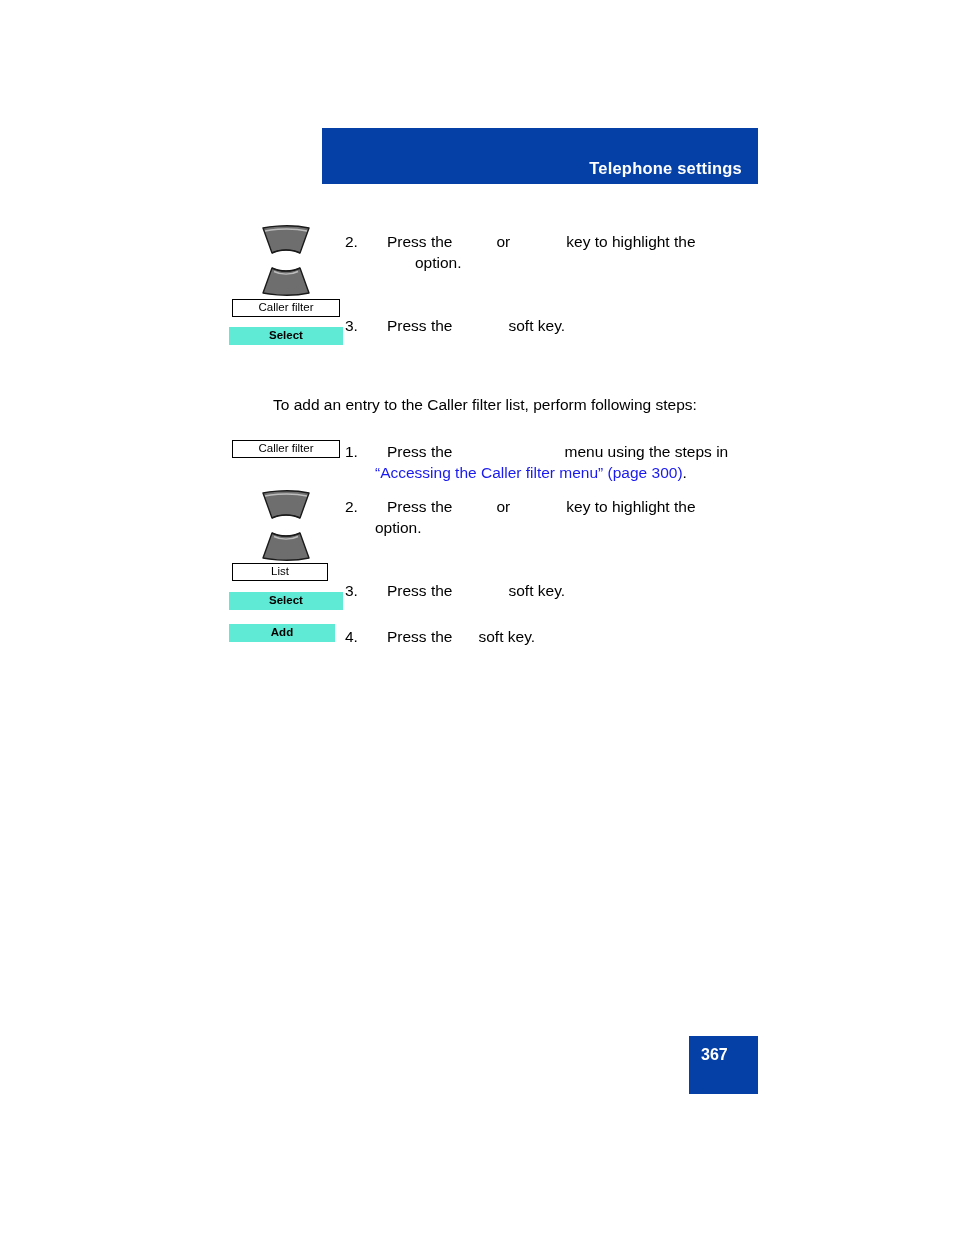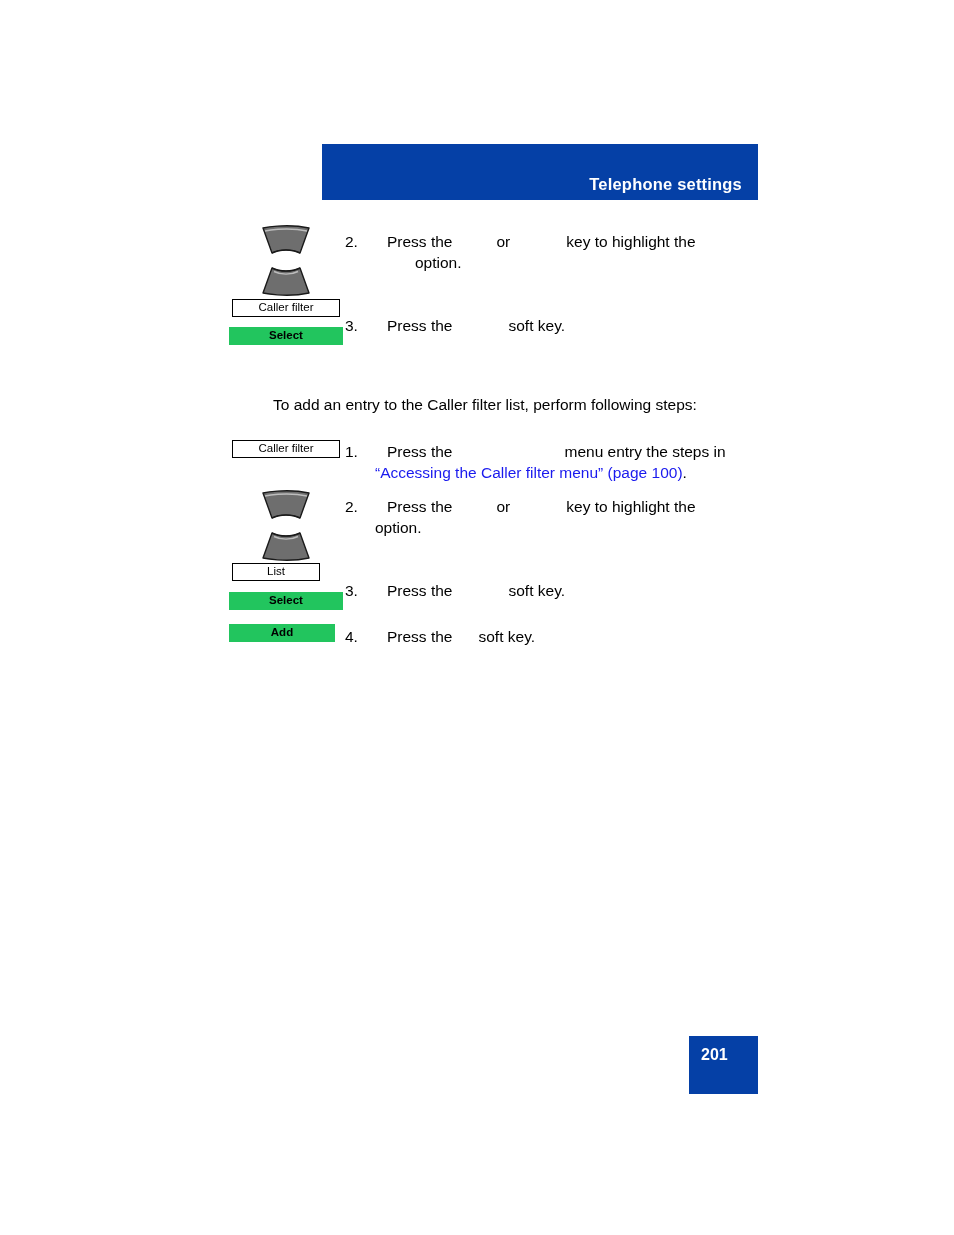--- a/index.html
+++ b/index.html
@@ -13,21 +13,21 @@
     position: relative;
     font-family: "Liberation Sans", sans-serif;
     color: #000000;
     overflow: hidden;
   }
 
   
   .header-band {
     position: absolute;
     left: 322px;
-    top: 144px;
+    top: 128px;
     width: 436px;
     height: 56px;
     background: #0540a6;
   }
   .header-title {
     position: absolute;
     right: 16px;
     bottom: 6px;
     color: #ffffff;
     font-size: 16.5px;
@@ -96,21 +96,21 @@
     text-align: left;
     font-size: 11.5px;
     line-height: 1;
     display: flex;
     align-items: center;
     justify-content: center;
   }
   .softkey {
     position: absolute;
     box-sizing: border-box;
-    background: #22c55e;
+    background: #5eead4;
     text-align: center;
     font-size: 11.5px;
     font-weight: bold;
     line-height: 1;
     display: flex;
     align-items: center;
     justify-content: center;
   }
 
   
@@ -193,49 +193,49 @@
 </div>
 
 <div class="navkey" style="left:259px; top:529px;">
   <svg width="54" height="34" viewBox="0 0 54 34">
     <path d="M13 4 C21 8, 33 8, 41 4 L50 29 C27 34, 4 29, 4 29 Z" fill="#6e6e6e" stroke="#1a1a1a" stroke-width="1.4" stroke-linejoin="round"></path>
     <path d="M13 4 C21 8, 33 8, 41 4" fill="none" stroke="#1a1a1a" stroke-width="1.2"></path>
     <path d="M15 7.5 C22 11, 32 11, 39 7.5" fill="none" stroke="#bdbdbd" stroke-width="1.4"></path>
   </svg>
 </div>
 
-<div class="label-box" style="left:232px; top:563px; width:88px; height:18px;">
+<div class="label-box" style="left:232px; top:563px; width:96px; height:18px;">
   <span>List</span>
 </div>
 
 <div class="softkey" style="left:229px; top:592px; width:114px; height:18px;">
   <span>Select</span>
 </div>
 
 <div class="softkey" style="left:229px; top:624px; width:106px; height:18px;">
   <span>Add</span>
 </div>
 
 <div class="step" style="left:345px; top:441px;">
   <span class="step-num">1.</span>
-  <span class="step-text"><span>Press the</span><span class="gap-xl"></span><span>menu entry the steps in</span></span>
-  <span class="step-text-l2"><a class="xref" href="#" style="text-decoration:none;">“Accessing the Caller filter menu” (page 100)</a><span>.</span></span>
+  <span class="step-text"><span>Press the</span><span class="gap-xl"></span><span>menu using the steps in</span></span>
+  <span class="step-text-l2"><a class="xref" href="#" style="text-decoration:none;">“Accessing the Caller filter menu” (page 300)</a><span>.</span></span>
 </div>
 
 <div class="step" style="left:345px; top:496px;">
   <span class="step-num">2.</span>
   <span class="step-text"><span>Press the</span><span class="gap-md"></span><span>or</span><span class="gap-lg"></span><span>key to highlight the</span></span>
   <span class="step-text-l2">option.</span>
 </div>
 
 <div class="step" style="left:345px; top:580px;">
   <span class="step-num">3.</span>
   <span class="step-text"><span>Press the</span><span class="gap-lg"></span><span>soft key.</span></span>
 </div>
 
 <div class="step" style="left:345px; top:626px;">
   <span class="step-num">4.</span>
   <span class="step-text"><span>Press the</span><span class="gap-sm"></span><span>soft key.</span></span>
 </div>
 
 <div class="page-block">
-  <div class="page-num">201</div>
+  <div class="page-num">367</div>
 </div>
 
 </body></html>

